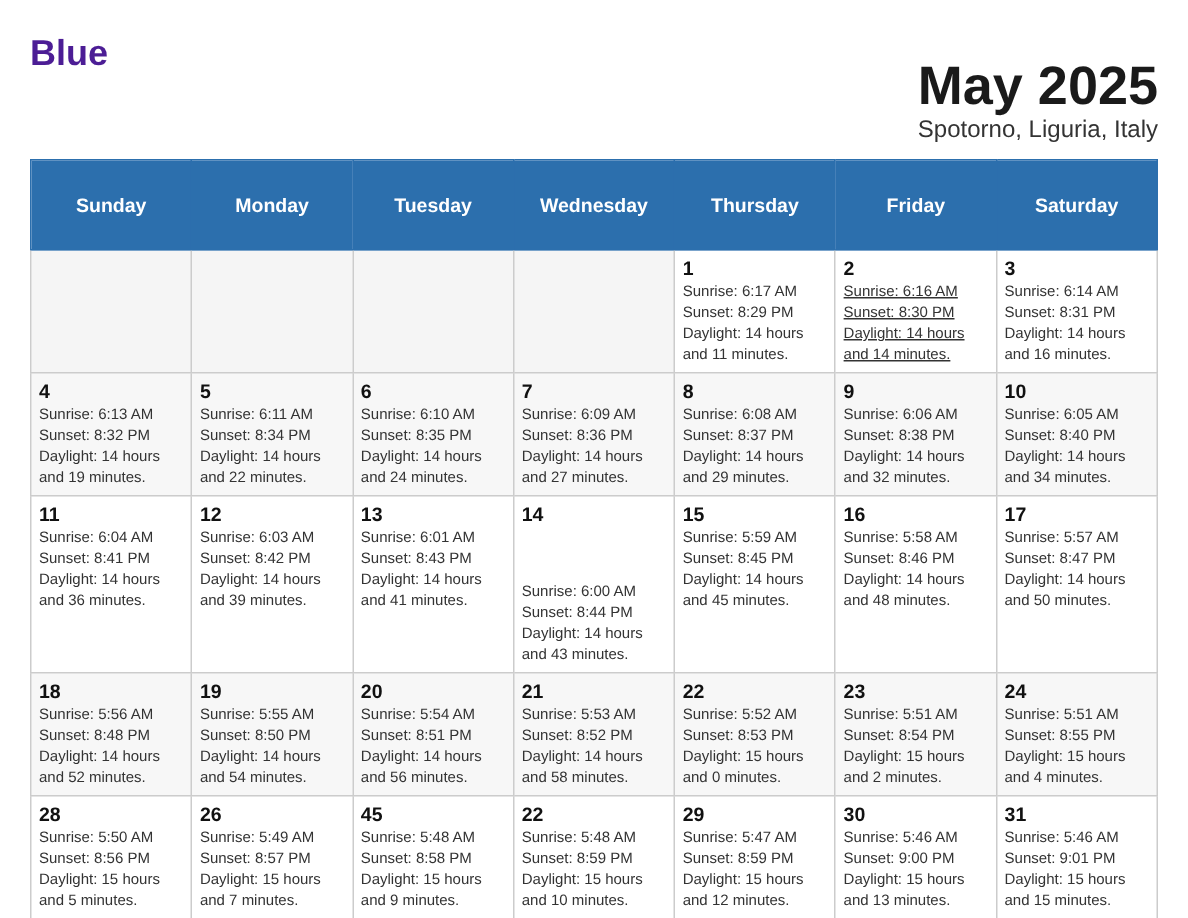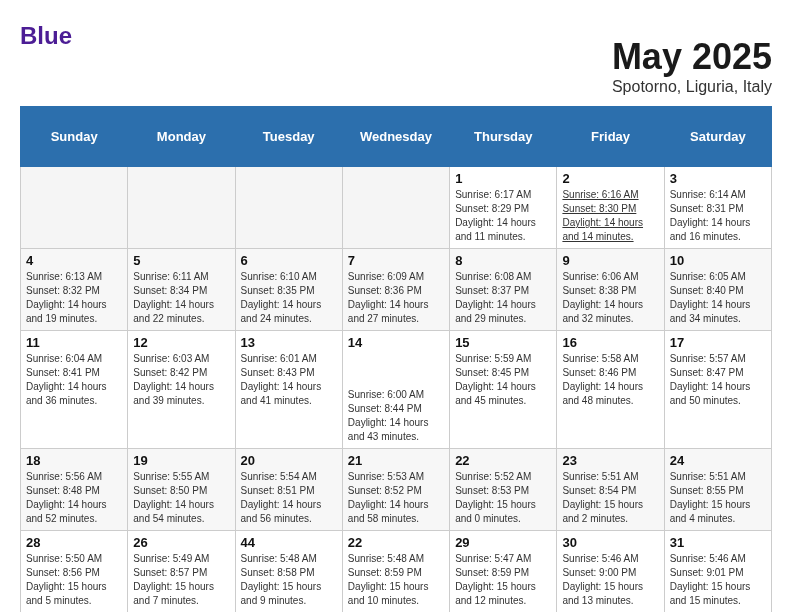--- a/index.html
+++ b/index.html
@@ -300,21 +300,21 @@
 and 5 minutes.</div>
         </td>
         <td>
           <div class="day-num">26</div>
           <div class="day-info" style="white-space: pre-line;">Sunrise: 5:49 AM
 Sunset: 8:57 PM
 Daylight: 15 hours
 and 7 minutes.</div>
         </td>
         <td>
-          <div class="day-num">44</div>
+          <div class="day-num">45</div>
           <div class="day-info" style="white-space: pre-line;">Sunrise: 5:48 AM
 Sunset: 8:58 PM
 Daylight: 15 hours
 and 9 minutes.</div>
         </td>
         <td>
           <div class="day-num">22</div>
           <div class="day-info" style="white-space: pre-line;">Sunrise: 5:48 AM
 Sunset: 8:59 PM
 Daylight: 15 hours

